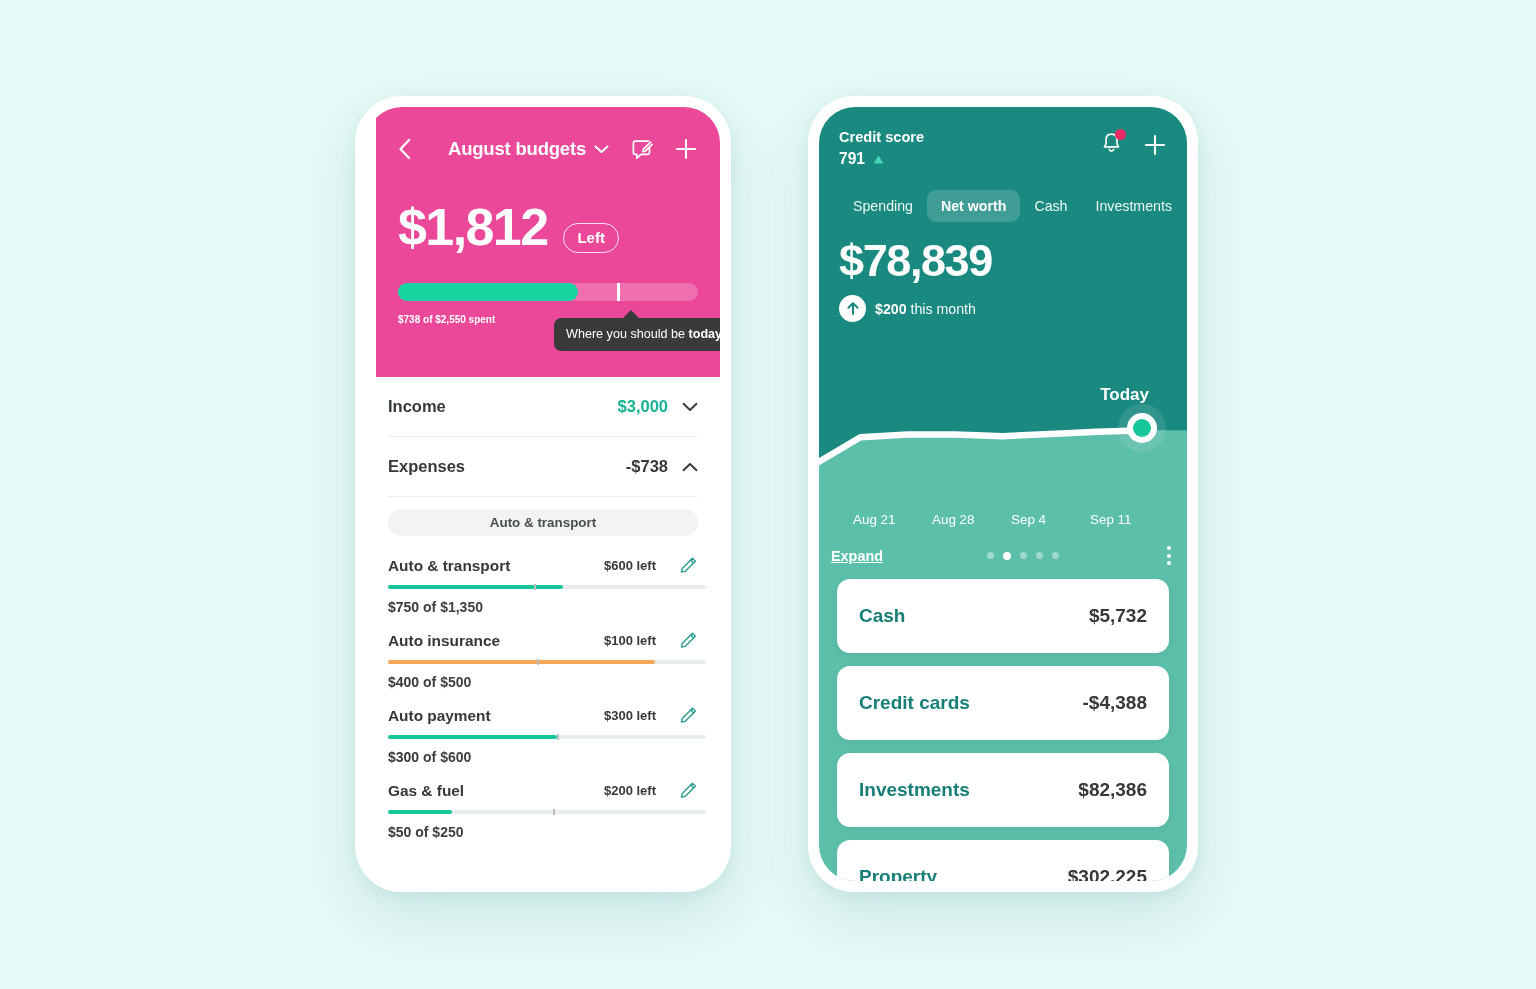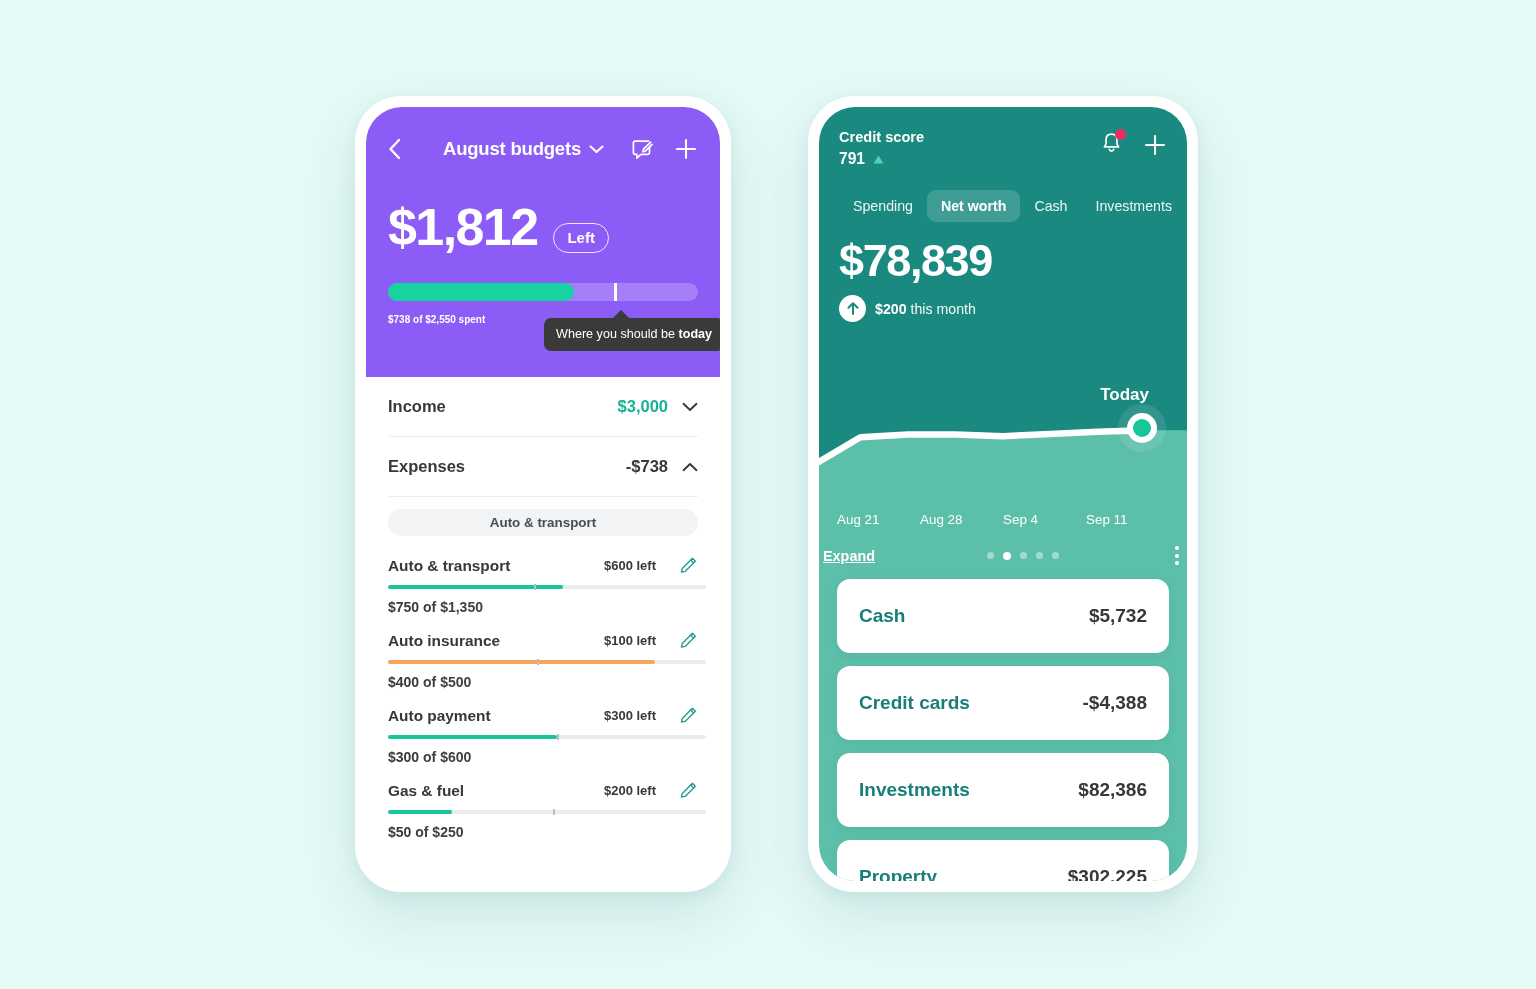--- a/index.html
+++ b/index.html
@@ -24,24 +24,25 @@
     inset: 11px;
     border-radius: 36px;
     overflow: hidden;
     background: #ffffff;
   }
   #phone-left  { left: 355px; top: 96px;  width: 376px; height: 796px; }
   #phone-right { left: 808px; top: 96px;  width: 390px; height: 796px; }
 
   
   .lp-header {
-    background: #8b5cf6;
+    background: #ec4899;
     padding: 22px 22px 0 22px;
     height: 270px;
     position: relative;
+    margin-left: 10px;
   }
   .lp-navbar {
     display: flex; align-items: center;
     height: 40px;
     color: #ffffff;
   }
   .nav-back { width: 28px; display:flex; align-items:center; justify-content:flex-start; cursor:pointer; }
   .nav-title-wrap {
     flex: 1; display: flex; align-items: center; justify-content: center; gap: 8px;
   }
@@ -192,28 +193,28 @@
   .today-dot {
     position: absolute; right: 30px; top: 34px;
     width: 30px; height: 30px; border-radius: 50%;
     background: #ffffff;
     display: flex; align-items: center; justify-content: center;
     box-shadow: 0 0 0 9px rgba(255,255,255,0.10);
   }
   .today-dot i { display:block; width: 18px; height: 18px; border-radius: 50%; background: #17c79a; }
 
   .rp-axis {
-    position: absolute; left: 0; right: 0; bottom: 52px;
+    position: absolute; left: 16px; right: 0; bottom: 52px;
     display: flex; padding: 0 18px;
   }
   .rp-axis span { flex: 1; font-size: 13.4px; color: #ffffff; text-align: left; }
 
   .rp-chartfoot {
     position: absolute; left: 0; right: 0; bottom: 10px;
-    display: flex; align-items: center; padding: 0 4px;
+    display: flex; align-items: center; padding: 0 12px;
   }
   .expand-link {
     font-size: 14.4px; font-weight: bold; color: #ffffff;
     text-decoration: underline; cursor: pointer;
   }
   .dots { flex: 1; display: flex; align-items: center; justify-content: center; gap: 9px; }
   .dots i { width: 7px; height: 7px; border-radius: 50%; background: rgba(255,255,255,0.42); display:block; }
   .dots i.on { background: #ffffff; width: 8px; height: 8px; }
   .kebab { display: flex; flex-direction: column; gap: 3.5px; cursor: pointer; padding: 4px; }
   .kebab i { width: 4px; height: 4px; border-radius: 50%; background: #ffffff; display:block; }

